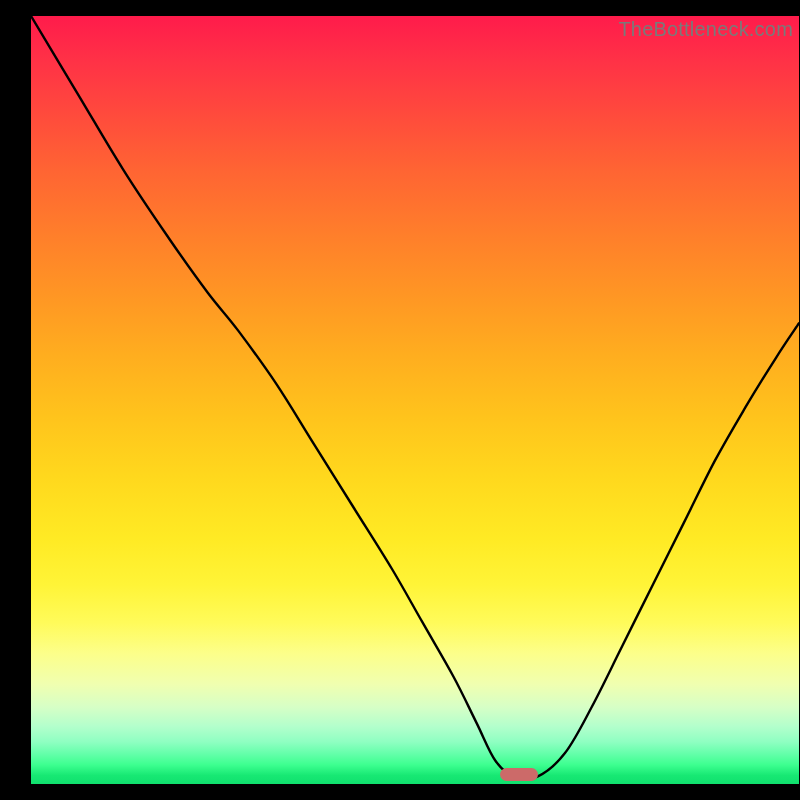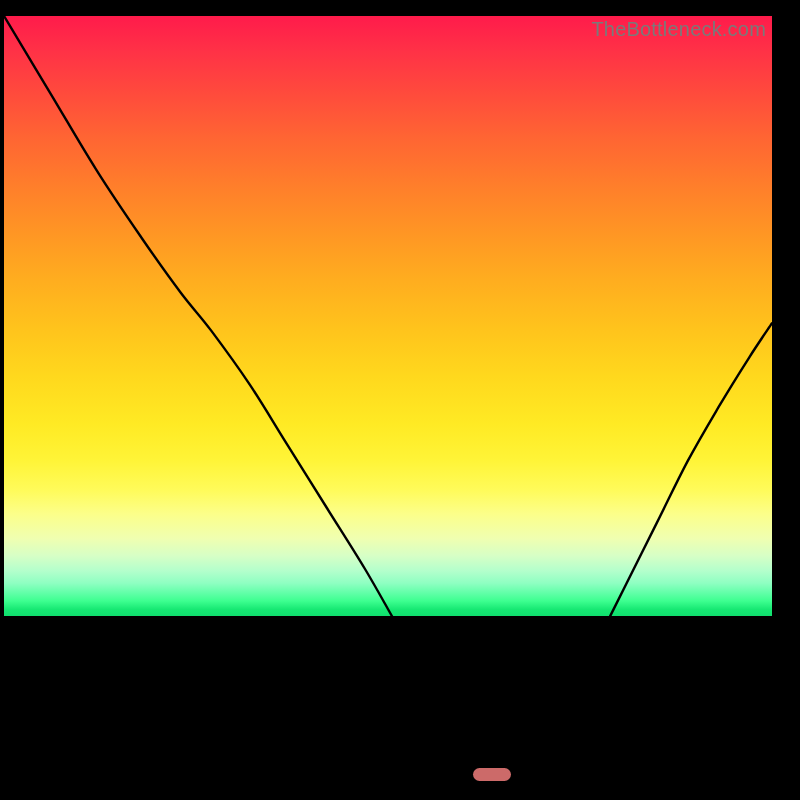--- a/index.html
+++ b/index.html
@@ -12,24 +12,24 @@
     font-family: Arial, Helvetica, sans-serif;
   }
   .chart-container {
     position: relative;
     width: 800px;
     height: 800px;
     background: #000;
   }
   .plot-area {
     position: absolute;
-    left: 4px;
+    left: 31px;
     top: 16px;
     width: 768px;
-    height: 600px;
+    height: 768px;
     background: linear-gradient(to bottom,
       #ff1b4b 0%,
       #ff3246 6%,
       #ff4b3c 13%,
       #ff6433 20%,
       #ff7d2b 28%,
       #ff9524 36%,
       #ffad1f 44%,
       #ffc31c 52%,
       #ffd81d 60%,

